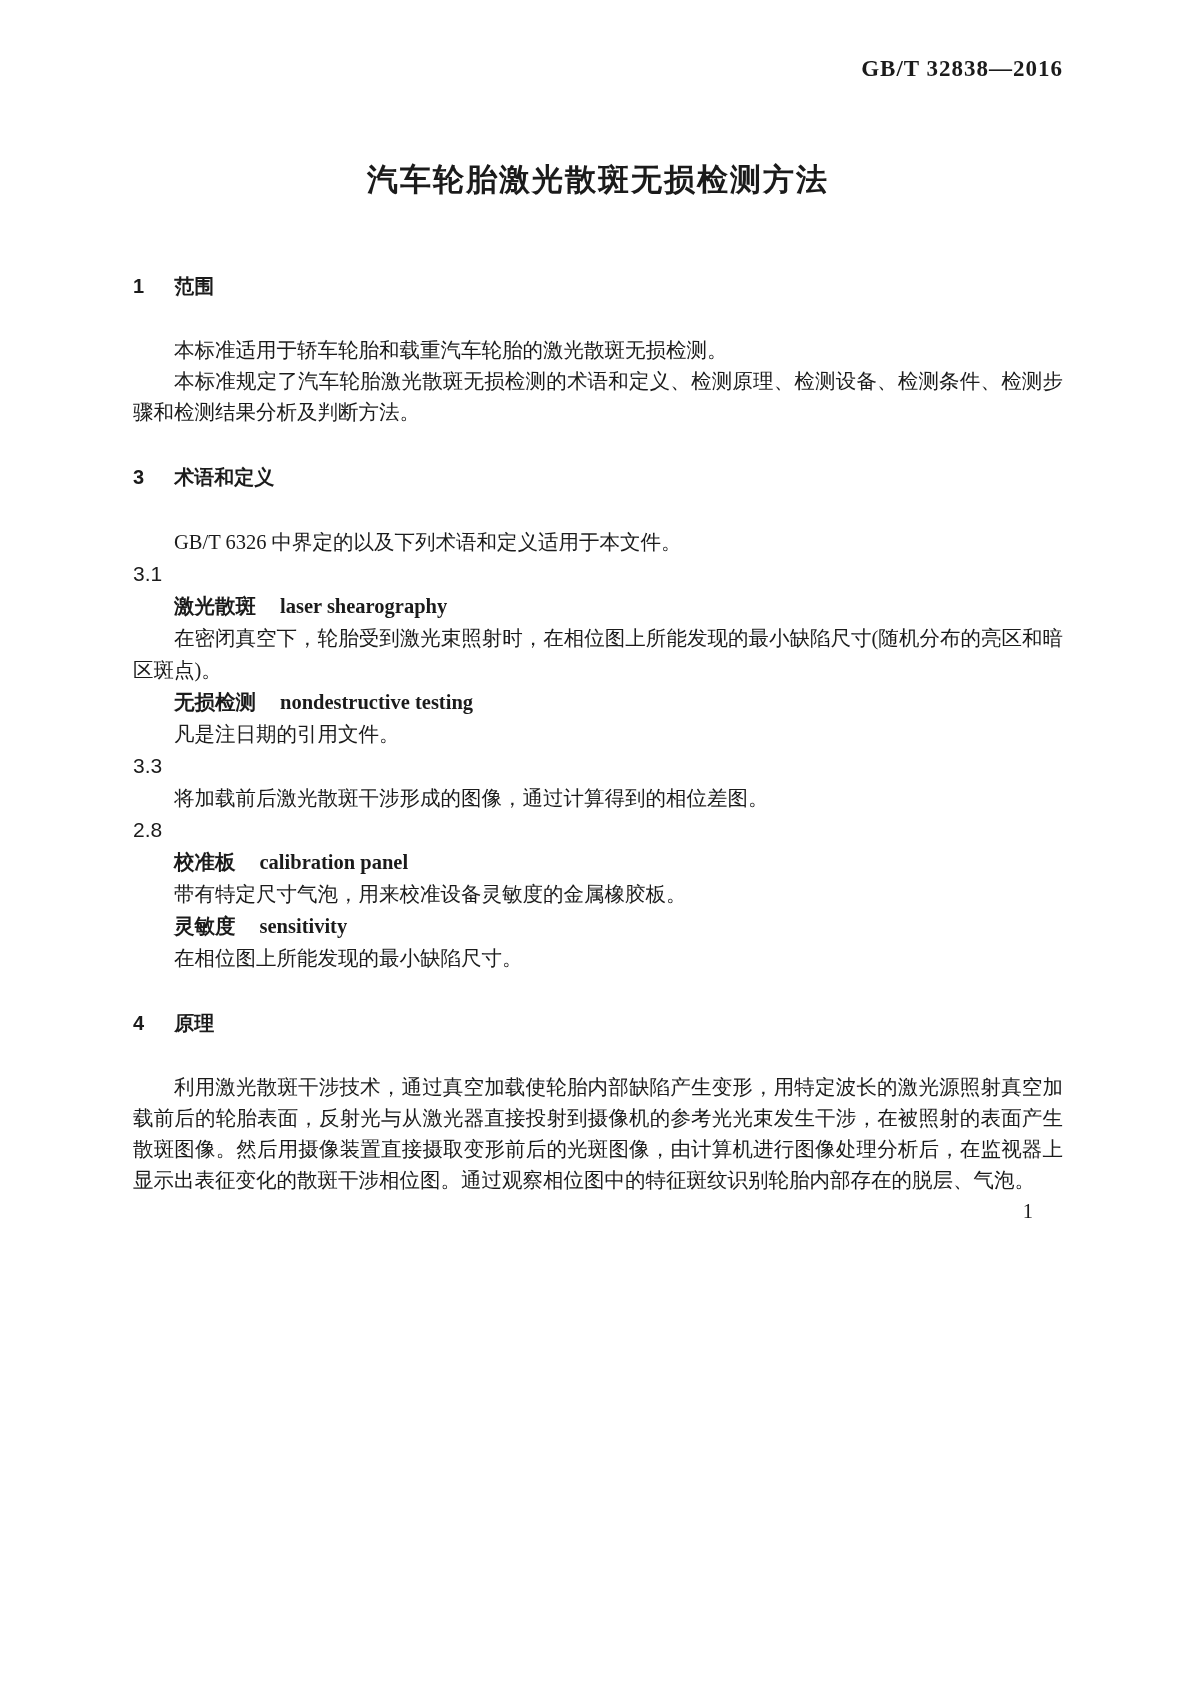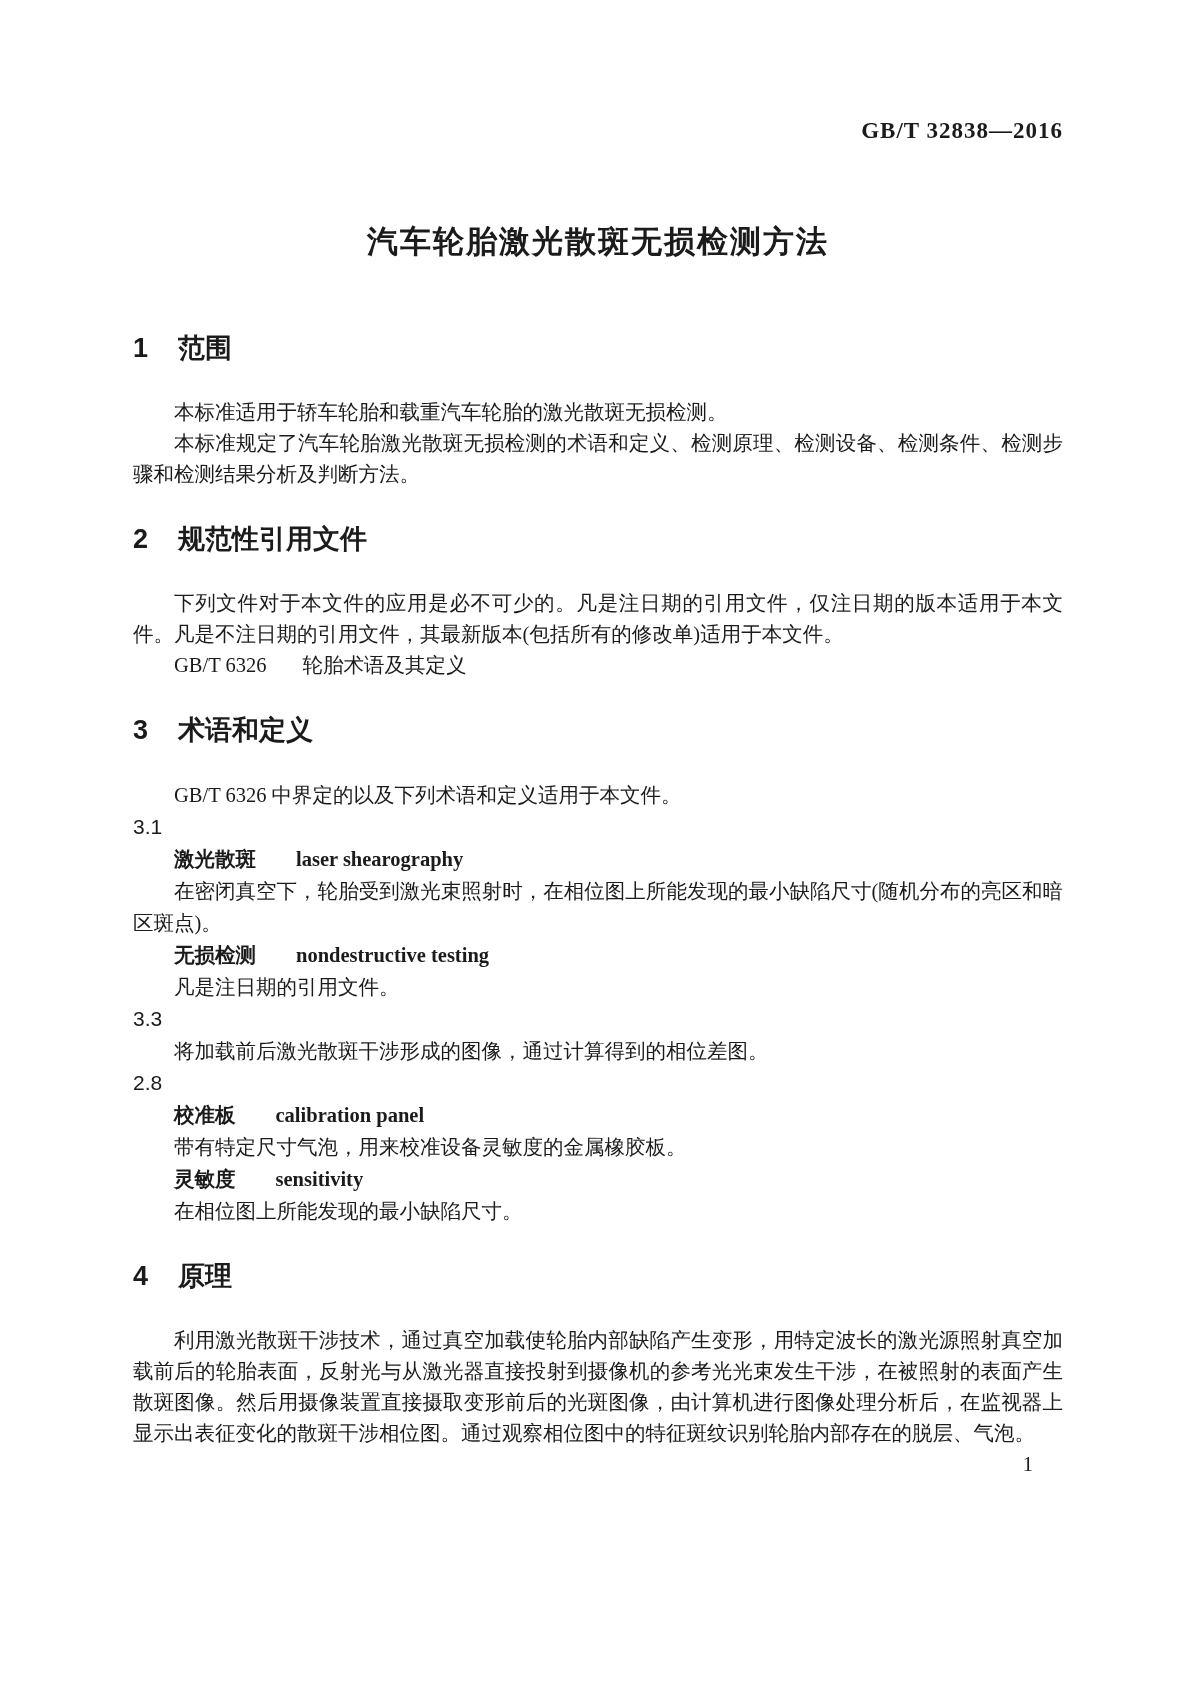--- a/index.html
+++ b/index.html
@@ -11,21 +11,21 @@
     width: 1191px;
     height: 1684px;
     position: relative;
     color: #1b1b1b;
     font-family: "Liberation Serif", "DejaVu Serif", serif;
   }
   .page {
     box-sizing: border-box;
     width: 1130px;
     height: 1684px;
-    padding-top: 118px;
+    padding-top: 56px;
     overflow: hidden;
   }
   .content {
     width: 930px;
     margin-left: 133px;
     display: flow-root;
   }
   
   .doc-header {
     text-align: right;
@@ -43,21 +43,21 @@
     font-weight: bold;
     font-size: 31px;
     line-height: 40px;
     letter-spacing: 2px;
   }
   
   .sec-h {
     margin: 36px 0 36px 0;
     font-family: "Liberation Sans", "DejaVu Sans", sans-serif;
     font-weight: bold;
-    font-size: 27px;
+    font-size: 20px;
     line-height: 26px;
   }
   .sec-h .sec-num {
     display: inline-block;
     margin-right: 30px;
     font-weight: bold;
   }
   p {
     margin: 0;
     font-size: 20.5px;
@@ -85,21 +85,21 @@
   }
   .term-line {
     margin: 0;
     padding-left: 2em;
     font-size: 20.5px;
     line-height: 32px;
   }
   .term-zh {
     font-family: "Liberation Sans", "DejaVu Sans", sans-serif;
     font-weight: bold;
-    margin-right: 40px;
+    margin-right: 24px;
   }
   .term-en {
     font-family: "Liberation Serif", "DejaVu Serif", serif;
     font-weight: bold;
   }
   .term-def {
     text-indent: 2em;
     line-height: 32px;
   }
   
@@ -126,29 +126,20 @@
     <div class="doc-title">汽车轮胎激光散斑无损检测方法</div>
 
     <section>
       <div class="sec-h">
         <span class="sec-num">1</span><span>范围</span>
       </div>
       <p class="indent">本标准适用于轿车轮胎和载重汽车轮胎的激光散斑无损检测。</p>
       <p class="indent">本标准规定了汽车轮胎激光散斑无损检测的术语和定义、检测原理、检测设备、检测条件、检测步骤和检测结果分析及判断方法。</p>
     </section>
 
-    <section>
-      <div class="sec-h">
-        <span class="sec-num">2</span><span>规范性引用文件</span>
-      </div>
-      <p class="indent">下列文件对于本文件的应用是必不可少的。凡是注日期的引用文件，仅注日期的版本适用于本文件。凡是不注日期的引用文件，其最新版本(包括所有的修改单)适用于本文件。</p>
-      <div class="ref-line">
-        <span class="ref-code">GB/T 6326</span><span>轮胎术语及其定义</span>
-      </div>
-    </section>
 
     <section class="term-block">
       <div class="sec-h">
         <span class="sec-num">3</span><span>术语和定义</span>
       </div>
       <p class="indent">GB/T 6326 中界定的以及下列术语和定义适用于本文件。</p>
 
       <div>
         <div class="clause-num">3.1</div>
         <div class="term-line">

